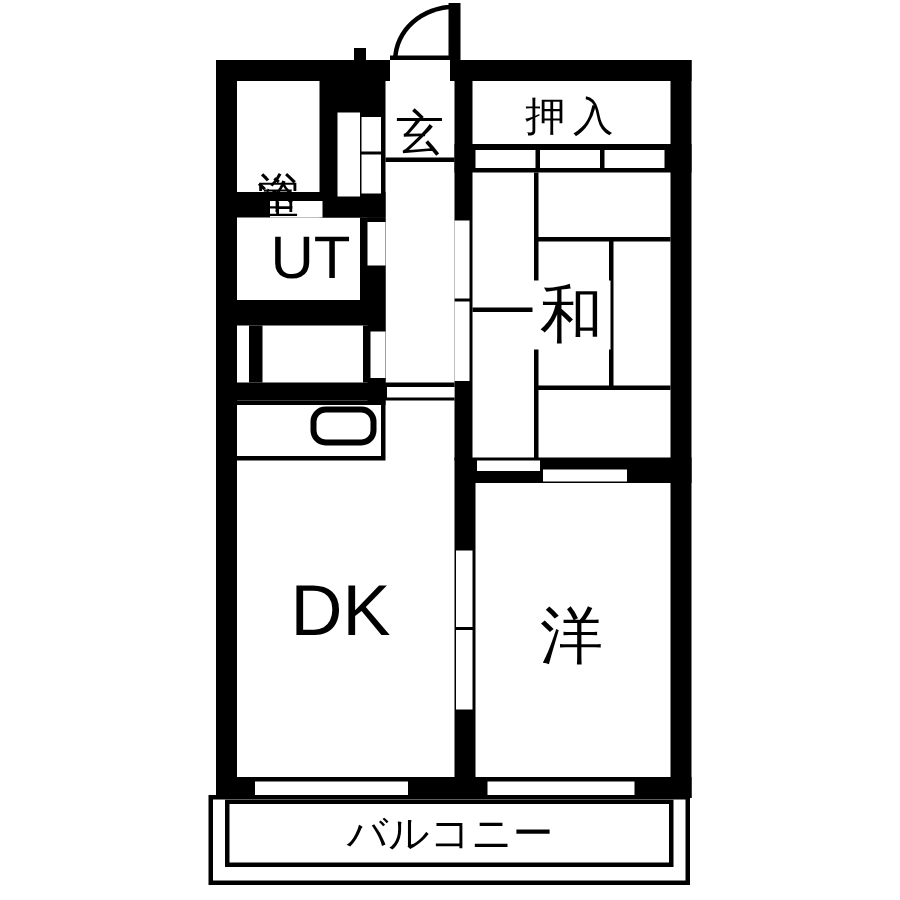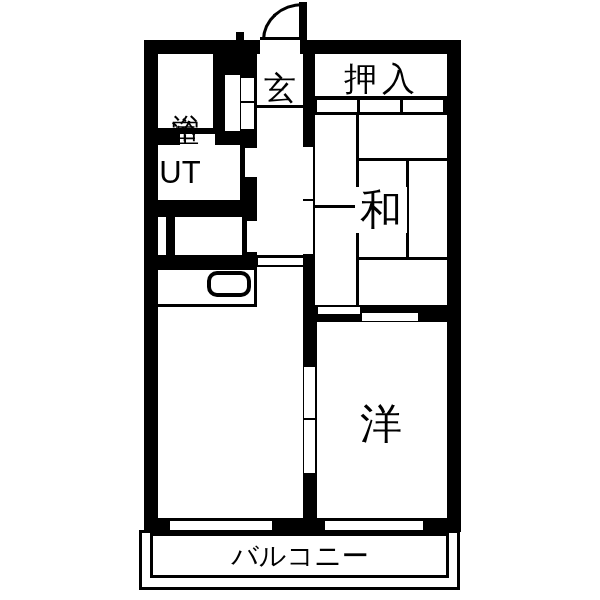--- a/index.html
+++ b/index.html
@@ -70,19 +70,20 @@
   <div class="o" style="left:317px;top:100px;width:40px;height:12px"></div>
   <div class="o" style="left:360px;top:100px;width:40px;height:12px"></div>
   <div class="o" style="left:403px;top:100px;width:40px;height:12px"></div>
   <div class="o" style="left:318px;top:307px;width:42px;height:7px"></div>
   <div class="o" style="left:362px;top:313px;width:56px;height:8px"></div>
   <div class="o" style="left:304px;top:367px;width:11px;height:51px"></div>
   <div class="o" style="left:304px;top:420px;width:11px;height:53px"></div>
 
   <div class="lbl vert" style="left:185px;top:94px;font-size:28px">浴室</div>
   <div class="lbl" style="left:280px;top:88px;font-size:32px">玄</div>
-  <div class="lbl" style="left:382px;top:78px;font-size:33px;letter-spacing:5px">押入</div>
-  <div class="lbl" style="left:180px;top:172px;font-size:31px">UT</div>
+  <div class="lbl" style="left:382px;top:78px;font-size:27px;letter-spacing:5px">押入</div>
+  <div class="lbl" style="left:207px;top:172px;font-size:40px">UT</div>
   <div class="lbl" style="left:381px;top:210px;font-size:42px;background:#fff;padding:2px 5px">和</div>
+  <div class="lbl" style="left:227px;top:408px;font-size:48px">DK</div>
   <div class="lbl" style="left:381px;top:424px;font-size:42px">洋</div>
   <div class="lbl" style="left:300px;top:556px;font-size:27px">バルコニー</div>
 
 </div>
 
 </body></html>

